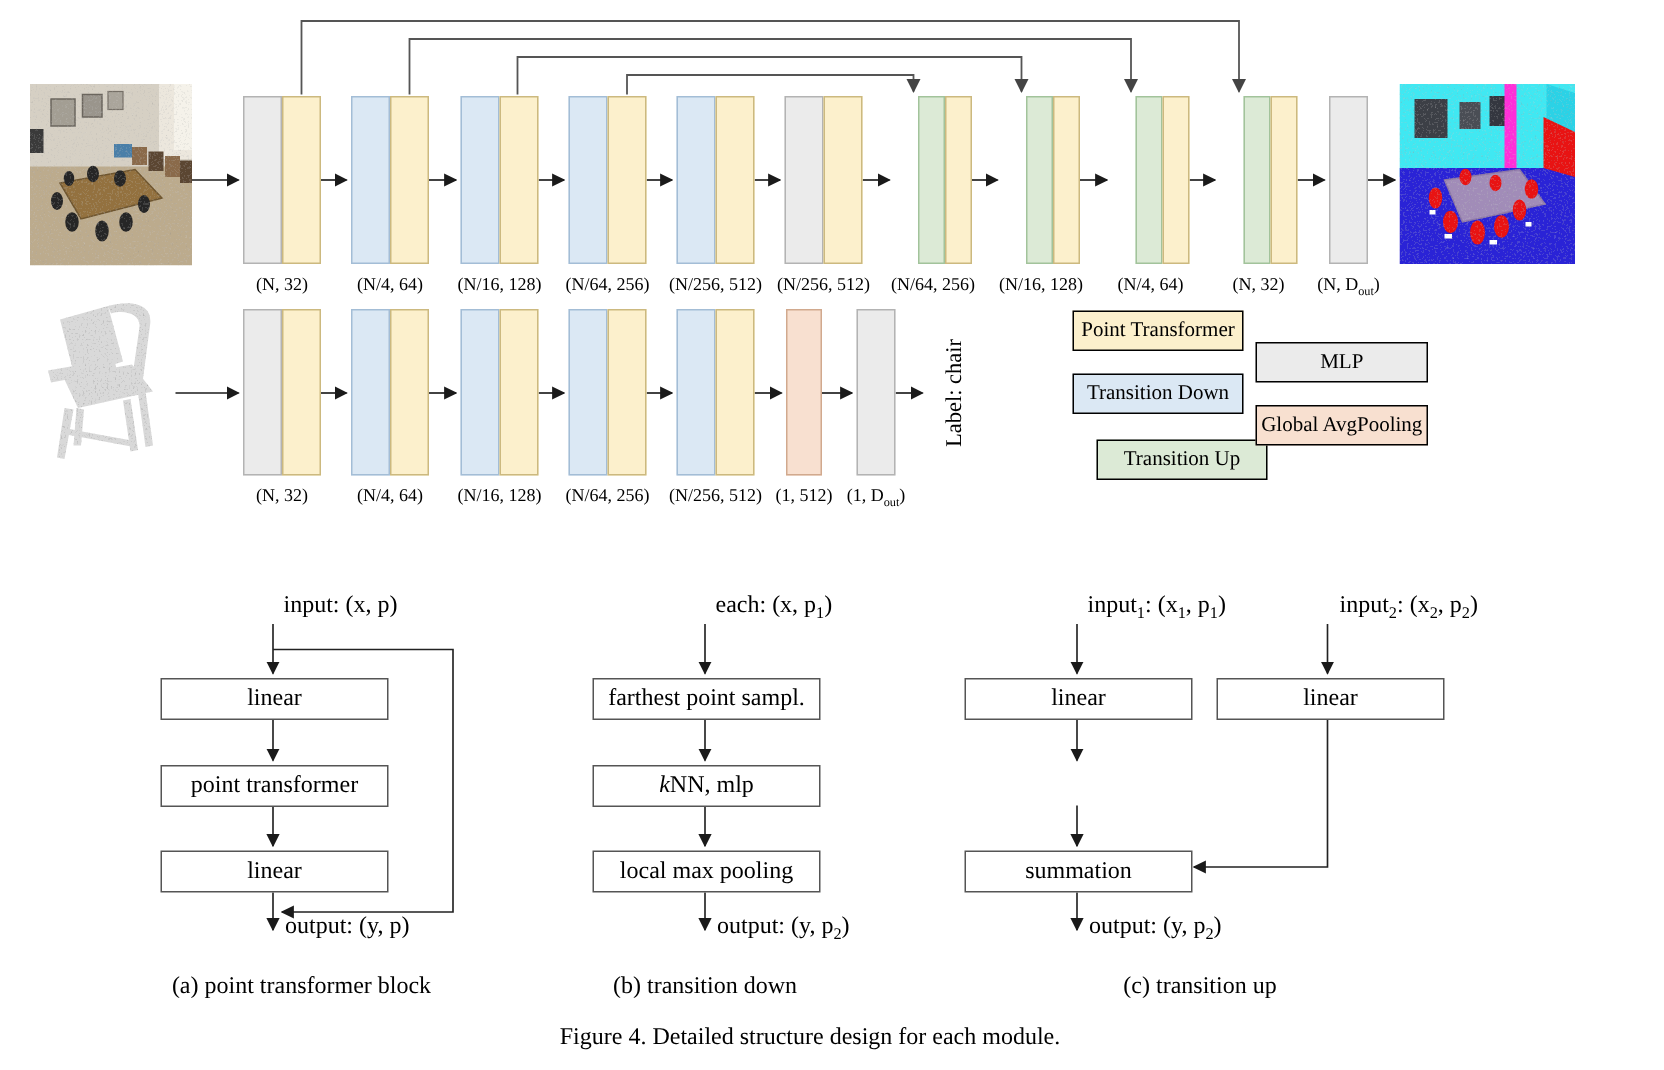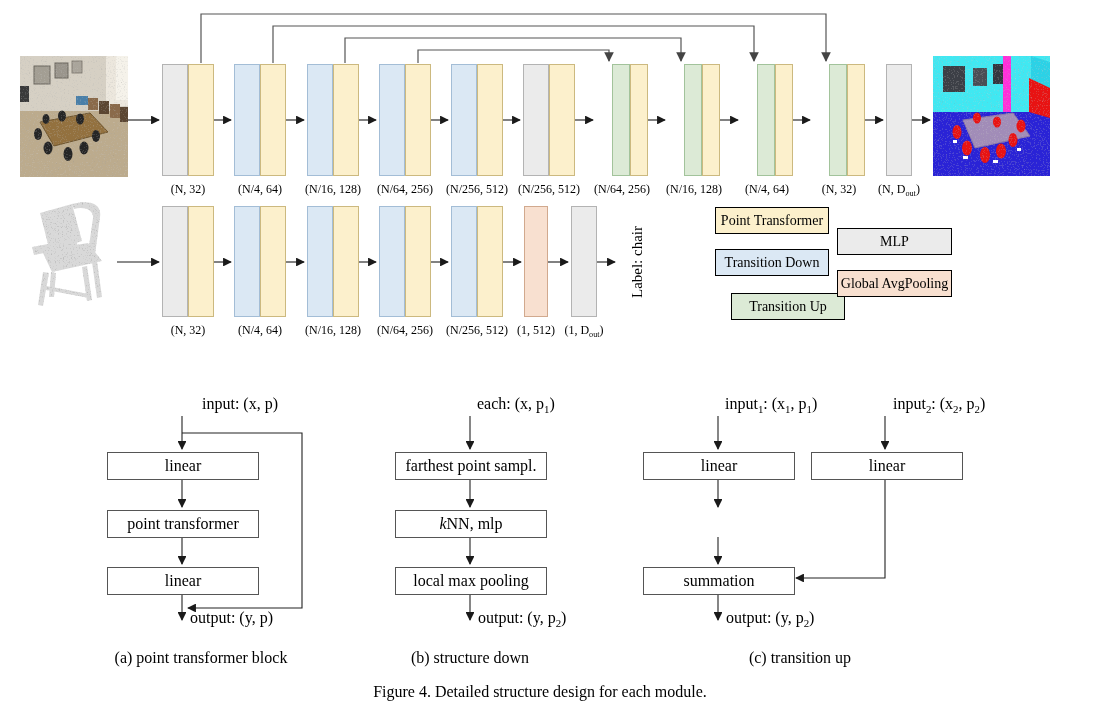--- a/index.html
+++ b/index.html
@@ -280,36 +280,36 @@
 
   <div class="vlabel" style="left:637px;top:262px">Label: chair</div>
 
   <div class="lgbox h-pt" style="left:715px;top:207px;width:112px;height:25px">Point Transformer</div>
   <div class="lgbox h-td" style="left:715px;top:249px;width:112px;height:25px">Transition Down</div>
   <div class="lgbox h-tu" style="left:715px;top:293px;width:112px;height:25px">Transition Up</div>
   <div class="lgbox h-mlp" style="left:837px;top:228px;width:113px;height:25px">MLP</div>
   <div class="lgbox h-gap" style="left:837px;top:270px;width:113px;height:25px">Global AvgPooling</div>
 
 
-  <div class="f4lbl" style="left:202px;top:395px">input: (x, p)</div>
+  <div class="f4lbl" style="left:189px;top:395px">input: (x, p)</div>
   <div class="f4box" style="left:107px;top:452px">linear</div>
   <div class="f4box" style="left:107px;top:510px">point transformer</div>
   <div class="f4box" style="left:107px;top:567px">linear</div>
   <div class="f4lbl" style="left:190px;top:609px">output: (y, p)</div>
   <div class="cap" style="left:201px;top:649px">(a) point transformer block</div>
 
   <div class="f4lbl" style="left:477px;top:395px"><span>each: (x, p</span><sub>1</sub><span>)</span></div>
   <div class="f4box" style="left:395px;top:452px">farthest point sampl.</div>
   <div class="f4box" style="left:395px;top:510px">
       <span style="font-style: italic;">k</span>
       <span>NN, mlp</span>
     </div>
   <div class="f4box" style="left:395px;top:567px">local max pooling</div>
   <div class="f4lbl" style="left:478px;top:609px"><span>output: (y, p</span><sub>2</sub><span>)</span></div>
-  <div class="cap" style="left:470px;top:649px">(b) structure down</div>
+  <div class="cap" style="left:470px;top:649px">(b) transition down</div>
 
   <div class="f4lbl" style="left:725px;top:395px"><span>input</span><sub>1</sub><span>: (x</span><sub>1</sub><span>, p</span><sub>1</sub><span>)</span></div>
   <div class="f4lbl" style="left:893px;top:395px"><span>input</span><sub>2</sub><span>: (x</span><sub>2</sub><span>, p</span><sub>2</sub><span>)</span></div>
   <div class="f4box" style="left:643px;top:452px">linear</div>
   <div class="f4box" style="left:811px;top:452px">linear</div>
   <div class="f4box" style="left:643px;top:567px">summation</div>
   <div class="f4lbl" style="left:726px;top:609px"><span>output: (y, p</span><sub>2</sub><span>)</span></div>
   <div class="cap" style="left:800px;top:649px">(c) transition up</div>
 
   <div class="cap" style="left:540px;top:683px">Figure 4. Detailed structure design for each module.</div>

